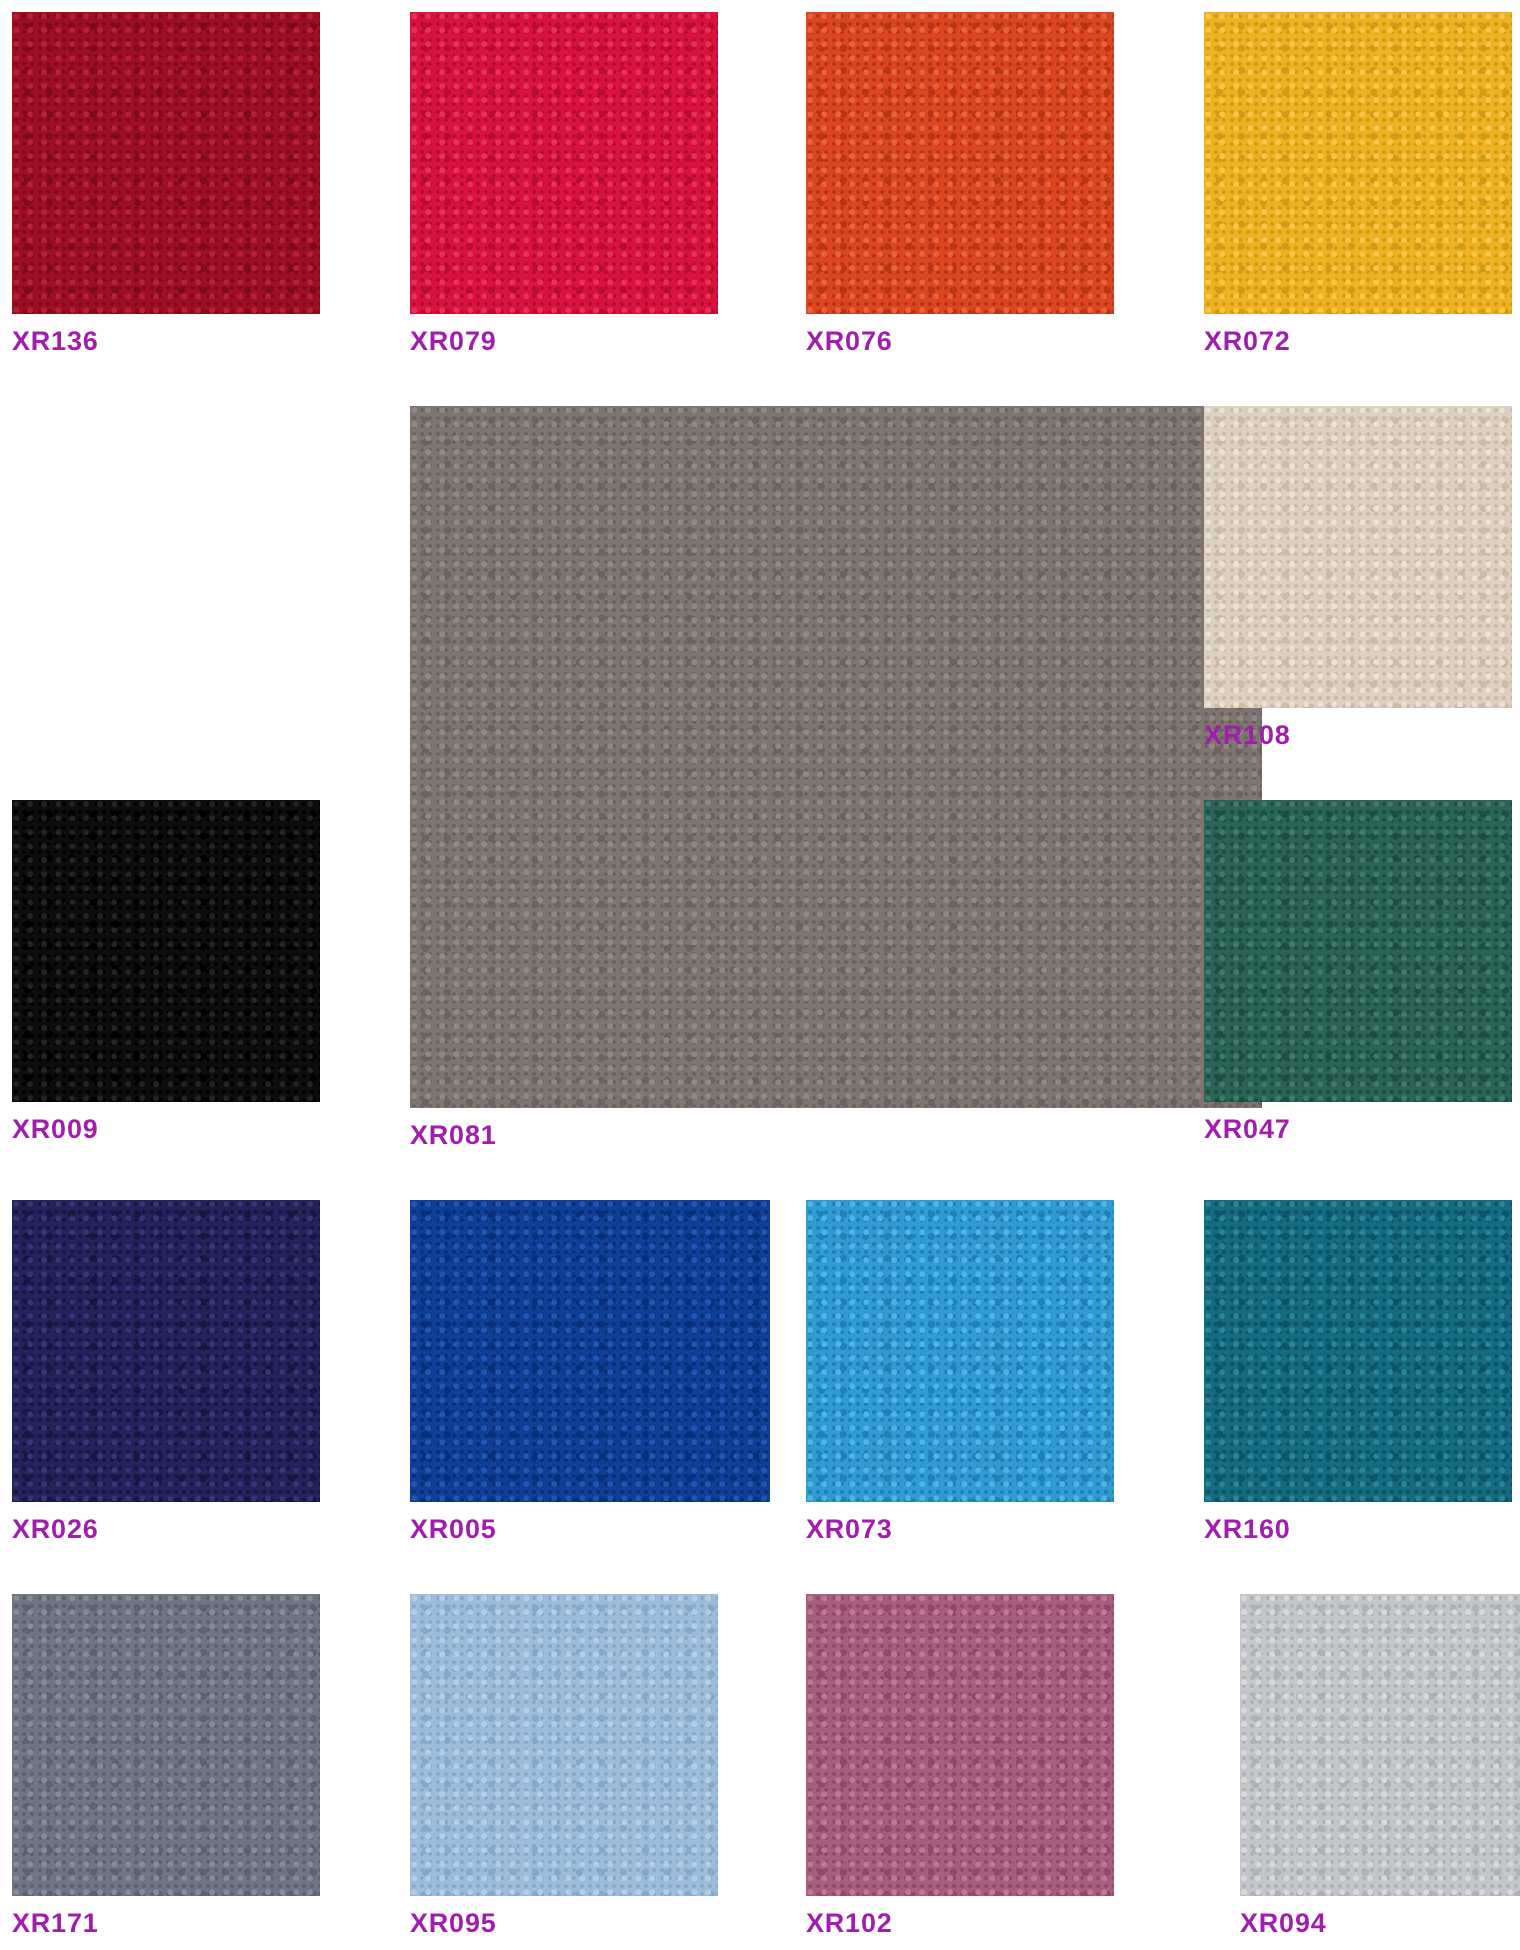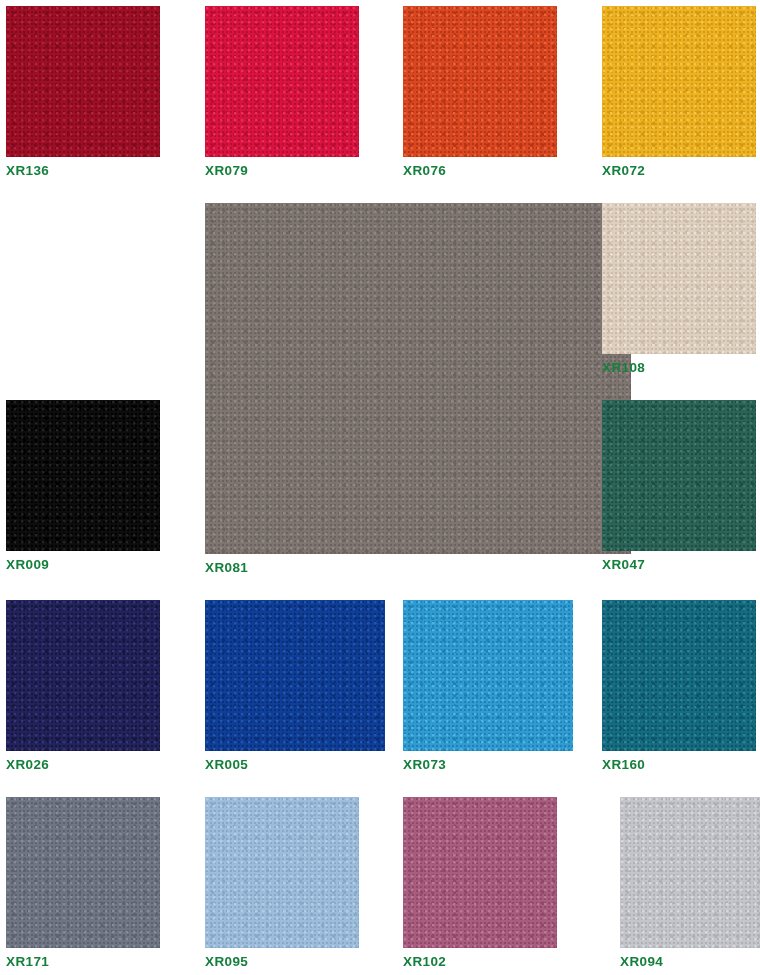--- a/index.html
+++ b/index.html
@@ -31,21 +31,21 @@
   }
   .swatch-label{
     position:absolute;
     left:0;
     bottom:0;
     height:22px;
     line-height:22px;
     font-size:13.5px;
     font-weight:700;
     letter-spacing:0.4px;
-    color:#15803d;
+    color:#a21caf;
     white-space:nowrap;
   }
 </style>
 </head>
 <body>
 
 <div id="swatch-grid">
     <div class="swatch-cell" style="left: 6px; top: 6px; width: 154px; height: 176px;">
       <div class="swatch-chip" style="background-color: rgb(158, 15, 38); background-image: radial-gradient(circle at 30% 30%, rgb(181, 34, 54) 0px, rgb(181, 34, 54) 1.3px, transparent 1.6px), radial-gradient(circle at 70% 65%, rgb(125, 10, 29) 0px, rgb(125, 10, 29) 1.6px, transparent 2px), radial-gradient(circle, rgb(125, 10, 29) 0px, rgb(125, 10, 29) 0.8px, transparent 1.1px);"></div>
       <div class="swatch-label">XR136</div>
@@ -79,21 +79,21 @@
       <div class="swatch-label">XR047</div>
     </div>
     <div class="swatch-cell" style="left: 6px; top: 600px; width: 154px; height: 176px;">
       <div class="swatch-chip" style="background-color: rgb(35, 35, 92); background-image: radial-gradient(circle at 30% 30%, rgb(52, 52, 118) 0px, rgb(52, 52, 118) 1.3px, transparent 1.6px), radial-gradient(circle at 70% 65%, rgb(22, 22, 63) 0px, rgb(22, 22, 63) 1.6px, transparent 2px), radial-gradient(circle, rgb(22, 22, 63) 0px, rgb(22, 22, 63) 0.8px, transparent 1.1px);"></div>
       <div class="swatch-label">XR026</div>
     </div>
     <div class="swatch-cell" style="left: 205px; top: 600px; width: 180px; height: 176px;">
       <div class="swatch-chip" style="background-color: rgb(15, 62, 150); background-image: radial-gradient(circle at 30% 30%, rgb(34, 85, 178) 0px, rgb(34, 85, 178) 1.3px, transparent 1.6px), radial-gradient(circle at 70% 65%, rgb(9, 47, 120) 0px, rgb(9, 47, 120) 1.6px, transparent 2px), radial-gradient(circle, rgb(9, 47, 120) 0px, rgb(9, 47, 120) 0.8px, transparent 1.1px);"></div>
       <div class="swatch-label">XR005</div>
     </div>
-    <div class="swatch-cell" style="left: 403px; top: 600px; width: 170px; height: 176px;">
+    <div class="swatch-cell" style="left: 403px; top: 600px; width: 154px; height: 176px;">
       <div class="swatch-chip" style="background-color: rgb(47, 155, 209); background-image: radial-gradient(circle at 30% 30%, rgb(82, 178, 224) 0px, rgb(82, 178, 224) 1.3px, transparent 1.6px), radial-gradient(circle at 70% 65%, rgb(30, 130, 182) 0px, rgb(30, 130, 182) 1.6px, transparent 2px), radial-gradient(circle, rgb(30, 130, 182) 0px, rgb(30, 130, 182) 0.8px, transparent 1.1px);"></div>
       <div class="swatch-label">XR073</div>
     </div>
     <div class="swatch-cell" style="left: 602px; top: 600px; width: 154px; height: 176px;">
       <div class="swatch-chip" style="background-color: rgb(21, 107, 128); background-image: radial-gradient(circle at 30% 30%, rgb(42, 131, 152) 0px, rgb(42, 131, 152) 1.3px, transparent 1.6px), radial-gradient(circle at 70% 65%, rgb(12, 84, 102) 0px, rgb(12, 84, 102) 1.6px, transparent 2px), radial-gradient(circle, rgb(12, 84, 102) 0px, rgb(12, 84, 102) 0.8px, transparent 1.1px);"></div>
       <div class="swatch-label">XR160</div>
     </div>
     <div class="swatch-cell" style="left: 6px; top: 797px; width: 154px; height: 176px; padding-left: 44px;">
       <div class="swatch-chip" style="background-color: rgb(111, 117, 130); background-image: radial-gradient(circle at 30% 30%, rgb(133, 139, 151) 0px, rgb(133, 139, 151) 1.3px, transparent 1.6px), radial-gradient(circle at 70% 65%, rgb(92, 98, 112) 0px, rgb(92, 98, 112) 1.6px, transparent 2px), radial-gradient(circle, rgb(92, 98, 112) 0px, rgb(92, 98, 112) 0.8px, transparent 1.1px);"></div>
       <div class="swatch-label">XR171</div>

